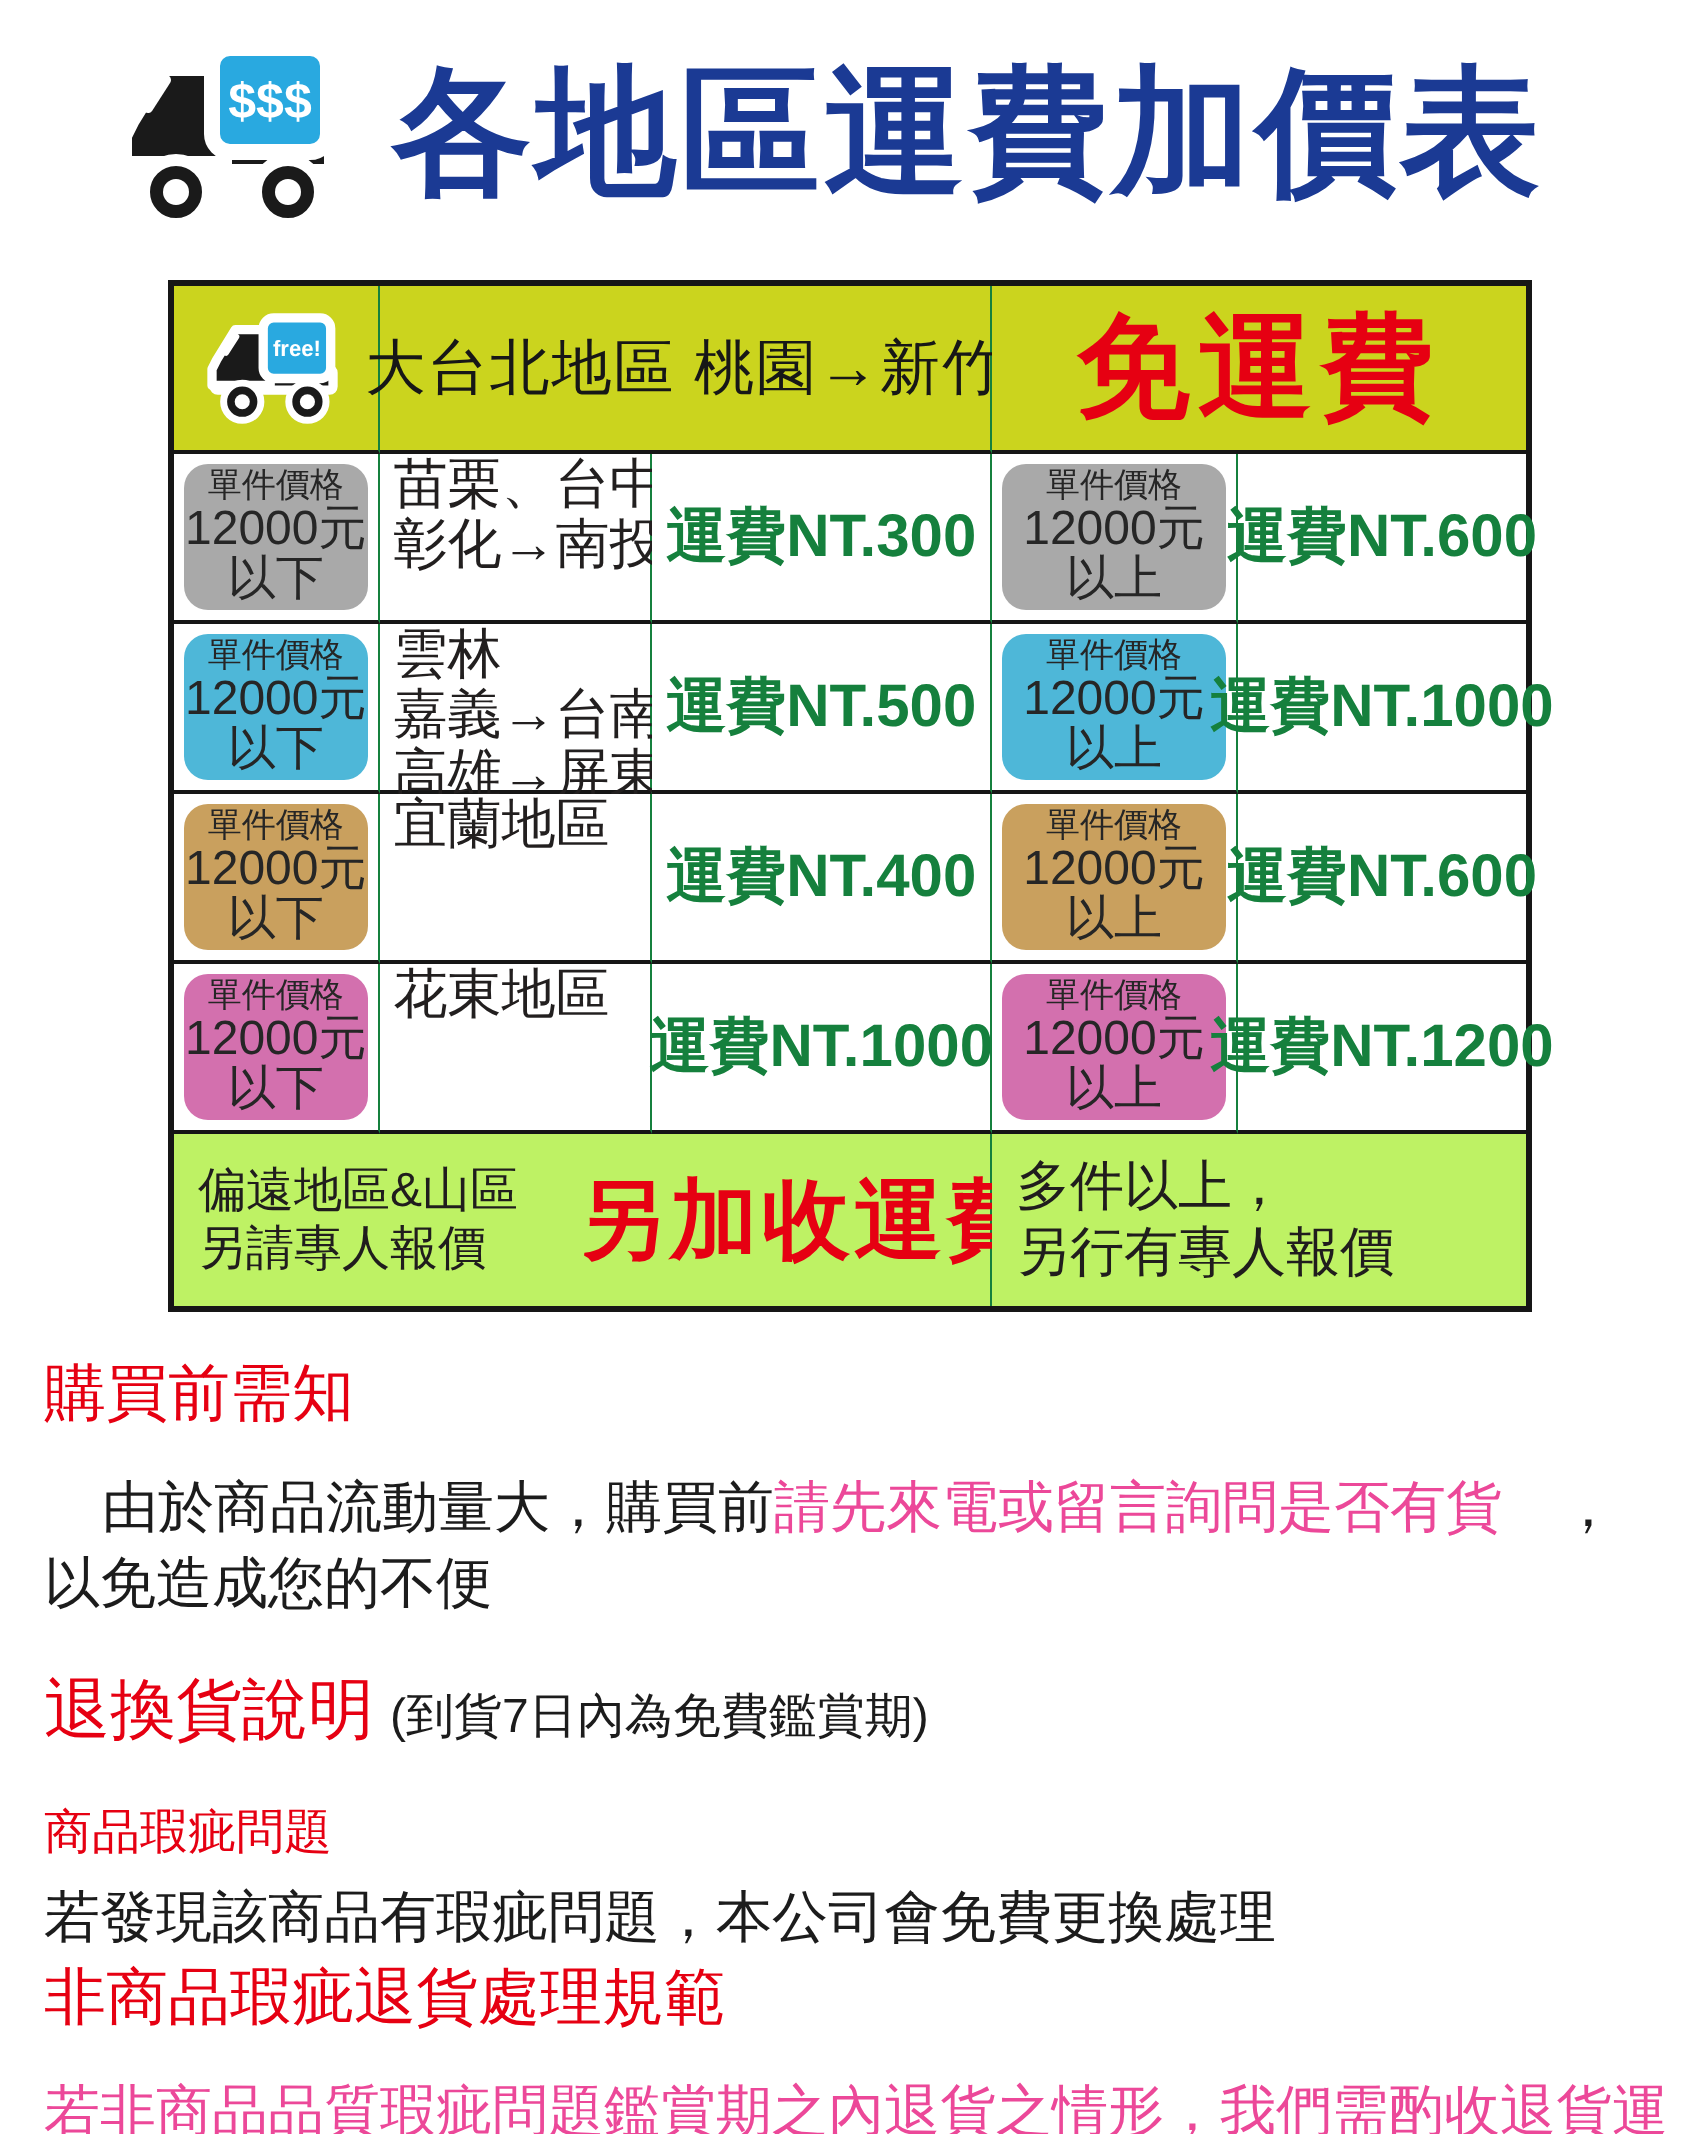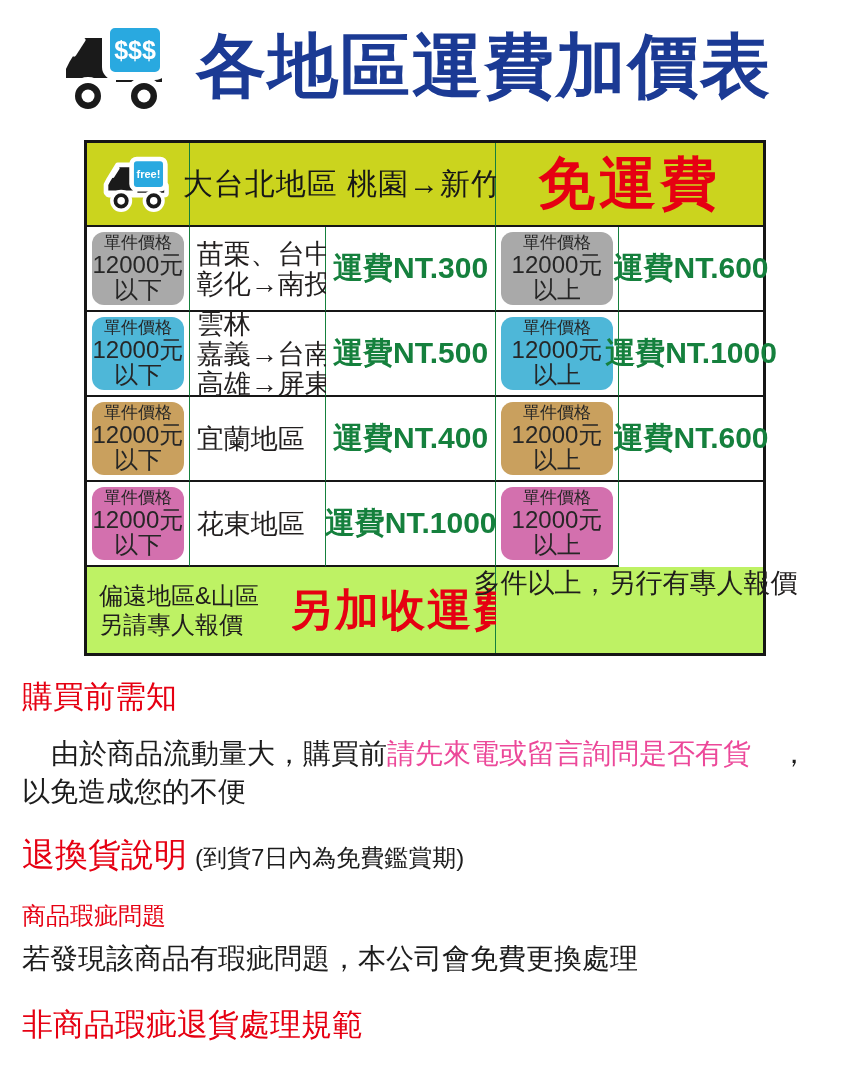--- a/index.html
+++ b/index.html
@@ -33,37 +33,37 @@
   .region-head{justify-content:center;font-size:30px;color:#171717;letter-spacing:1px;white-space:nowrap;}
   .free-label{justify-content:center;font-size:57px;font-weight:bold;color:#e60012;letter-spacing:4px;white-space:nowrap;}
   .cond{
     flex:1;align-self:stretch;margin:5px;border-radius:12px;
     display:flex;flex-direction:column;justify-content:center;align-items:center;
     color:#262626;line-height:1.05;text-align:center;
   }
   .cond .t1{font-size:17px;}
   .cond .t2{font-size:24px;}
   .cond .t3{font-size:24px;}
-  .region{flex-direction:column;align-items:flex-start;justify-content:center;padding-left:7px;font-size:27px;color:#221f1f;line-height:30px;white-space:nowrap;}
+  .region{flex-direction:column;align-items:flex-start;padding-left:7px;font-size:27px;color:#221f1f;line-height:30px;white-space:nowrap;}
   .fee{justify-content:center;font-size:30px;font-weight:bold;color:#15803d;white-space:nowrap;}
   .foot-left{padding-left:12px;}
   .remote{font-size:24px;line-height:29px;color:#201d1d;white-space:nowrap;}
   .surcharge{font-size:44px;font-weight:bold;color:#e60012;margin-left:30px;letter-spacing:2px;white-space:nowrap;}
-  .foot-right{flex-direction:row;align-items:flex-start;justify-content:center;padding-left:12px;font-size:27px;line-height:33px;color:#201d1d;white-space:nowrap;}
+  .foot-right{flex-direction:column;align-items:flex-start;justify-content:center;padding-left:12px;font-size:27px;line-height:33px;color:#201d1d;white-space:nowrap;}
 
   
   .notes{position:absolute;left:22px;top:676px;width:812px;}
   .h-red-lg{font-size:31px;color:#e60012;margin:0 0 17px 0;font-weight:normal;}
   .h-red-xl{font-size:33px;color:#e60012;margin:0;font-weight:normal;display:inline;}
   .h-note{font-size:24px;color:#1c1c1c;margin-left:8px;}
   .h-red-sm{font-size:24px;color:#e60012;margin:0 0 8px 0;font-weight:normal;}
   .para{font-size:28px;color:#1c1c1c;margin:0;line-height:38px;}
   .seg-blue{color:#ec4899;}
   .seg-black{color:#1c1c1c;margin-left:29px;}
-  .gap-lg{margin-bottom:26px;}
+  .gap-lg{}
   .gap-md{margin-bottom:22px;}
   .sign-text{font-weight:bold;fill:#ffffff;}
 </style>
 </head>
 <body>
 
 <div class="top">
   <div class="top-icon">
     <svg viewBox="0 0 130 110" aria-hidden="true">
       <g stroke="#ffffff" stroke-width="8" stroke-linejoin="round">
@@ -176,20 +176,21 @@
     <div>花東地區</div>
   </div>
   <div class="cell br bb fee">運費NT.1000</div>
   <div class="cell br bb">
     <div class="cond" style="background: rgb(211, 112, 174);">
       <div class="t1">單件價格</div>
       <div class="t2">12000元</div>
       <div class="t3">以上</div>
     </div>
   </div>
+  <div class="cell bb fee">運費NT.1200</div>
 
   <div class="cell foot br span3 foot-left">
     <div class="remote">
       <div>偏遠地區&amp;山區</div>
       <div>另請專人報價</div>
     </div>
     <div class="surcharge">另加收運費</div>
   </div>
   <div class="cell foot span2 foot-right">
     <div>多件以上，</div>

